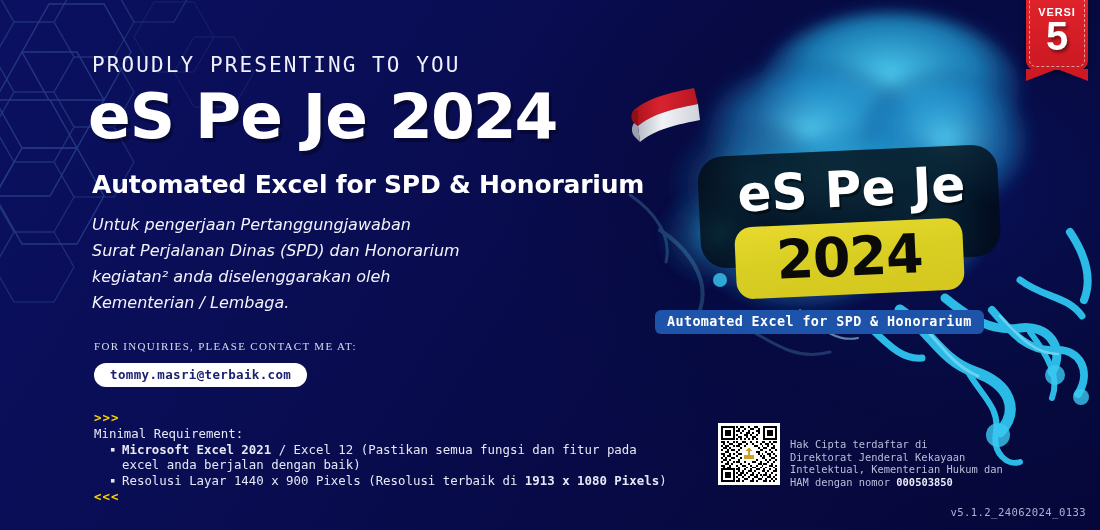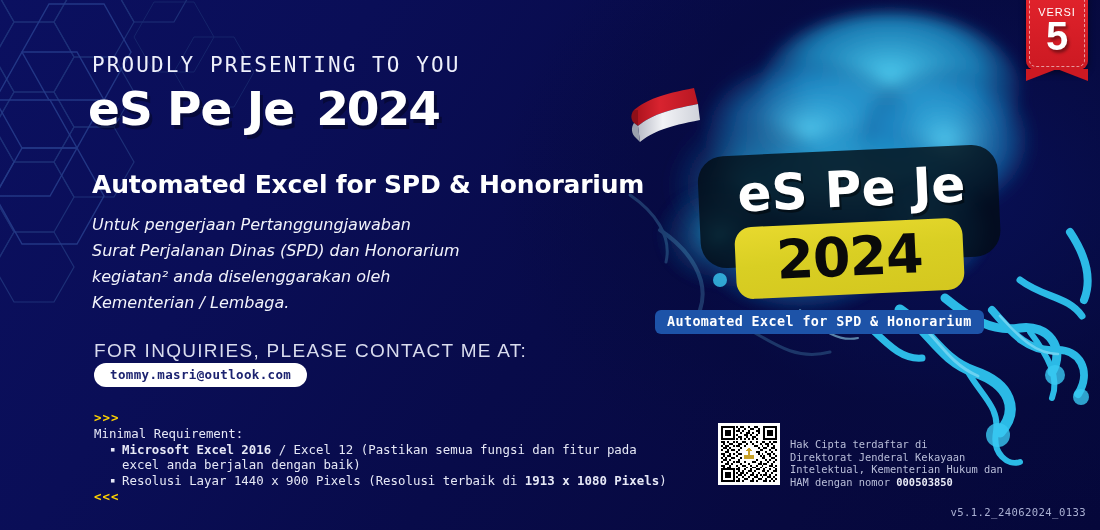--- a/index.html
+++ b/index.html
@@ -30,36 +30,36 @@
   }
   #versi-badge:before{
     content:"";position:absolute;inset:3px;border:1px dashed rgba(255,255,255,.55);
     border-radius:3px 3px 7px 7px;pointer-events:none;
   }
   #versi-badge:after{
     content:"";position:absolute;left:50%;bottom:-11px;transform:translateX(-50%);
     width:0;height:0;border-left:31px solid #cc1922;border-right:31px solid #cc1922;
     border-bottom:12px solid transparent;
   }
-  .versi-word{position:relative;z-index:2;display:block;margin-top:14px;font-size:11px;font-weight:normal;letter-spacing:.9px;}
+  .versi-word{position:relative;z-index:2;display:block;margin-top:14px;font-size:11px;font-weight:bold;letter-spacing:.9px;}
   .versi-num{position:relative;z-index:2;display:block;margin-top:-2px;font-size:40px;font-weight:bold;line-height:1;text-shadow:2px 3px 3px rgba(0,0,0,.4);}
 
   
   #left{position:absolute;left:68px;top:0;width:600px;height:530px;margin-left:24px;}
 
   #kicker{
     position:absolute;top:53px;left:0;
     font-family:"DejaVu Sans Mono","Liberation Mono",monospace;
     font-size:21px;letter-spacing:2.1px;color:#eef0fb;font-weight:400;
   }
 
   #headline{
     position:absolute;top:85px;left:-4px;
     font-family:"DejaVu Sans","Liberation Sans",sans-serif;
-    font-weight:bold;font-size:47px;line-height:1;color:#ffffff;
+    font-weight:bold;font-size:63px;line-height:1;color:#ffffff;
     letter-spacing:-1px;white-space:nowrap;
     text-shadow:3px 4px 0 rgba(0,0,0,.33);
   }
   #headline .yr{margin-left:22px;letter-spacing:-2px;}
 
   #flag{position:absolute;left:536px;top:86px;width:74px;height:62px;}
 
   #subtitle{
     position:absolute;top:170px;left:0;
     font-family:"DejaVu Sans","Liberation Sans",sans-serif;
@@ -67,22 +67,22 @@
   }
 
   #desc{
     position:absolute;top:212px;left:0;width:520px;
     font-family:"DejaVu Sans","Liberation Sans",sans-serif;
     font-style:italic;font-size:16px;line-height:26px;color:#f2f3fb;font-weight:400;
   }
 
   #inquiries{
     position:absolute;top:340px;left:2px;
-    font-family:Liberation Sans, sans-serif;
-    font-size:19px;letter-spacing:1.3px;color:#d9dcee;
+    font-family:Liberation Serif, serif;
+    font-size:11px;letter-spacing:1.3px;color:#d9dcee;
   }
 
   #pills{position:absolute;top:363px;left:2px;display:flex;gap:14px;}
   .pill{
     background:#ffffff;color:#1b2270;border-radius:14px;
     padding:4px 16px 5px;
     font-family:"DejaVu Sans Mono","Liberation Mono",monospace;
     font-size:12.5px;font-weight:bold;letter-spacing:.35px;white-space:nowrap;
   }
 
@@ -293,29 +293,29 @@
     <div id="desc">
       <div>Untuk pengerjaan Pertanggungjawaban</div>
       <div>Surat Perjalanan Dinas (SPD) dan Honorarium</div>
       <div>kegiatan² anda diselenggarakan oleh</div>
       <div>Kementerian / Lembaga.</div>
     </div>
 
     <div id="inquiries">FOR INQUIRIES, PLEASE CONTACT ME AT:</div>
 
     <div id="pills">
-      <span class="pill">tommy.masri@outlook.com</span>
+      <span class="pill">tommy.masri@terbaik.com</span>
     </div>
 
     <div id="req">
       <span class="chev">&gt;&gt;&gt;</span>
       <span id="req-title">Minimal Requirement:</span>
       <ul>
         <li>
-          <span class="bold">Microsoft Excel 2016</span><span> / Excel 12 (Pastikan semua fungsi dan fitur pada</span><br>
+          <span class="bold">Microsoft Excel 2021</span><span> / Excel 12 (Pastikan semua fungsi dan fitur pada</span><br>
           <span>excel anda berjalan dengan baik)</span>
         </li>
         <li>
           <span>Resolusi Layar 1440 x 900 Pixels (Resolusi terbaik di </span><span class="bold">1913 x 1080 Pixels</span><span>)</span>
         </li>
       </ul>
       <span class="chev" id="chev-close">&lt;&lt;&lt;</span>
     </div>
   </div>
 

